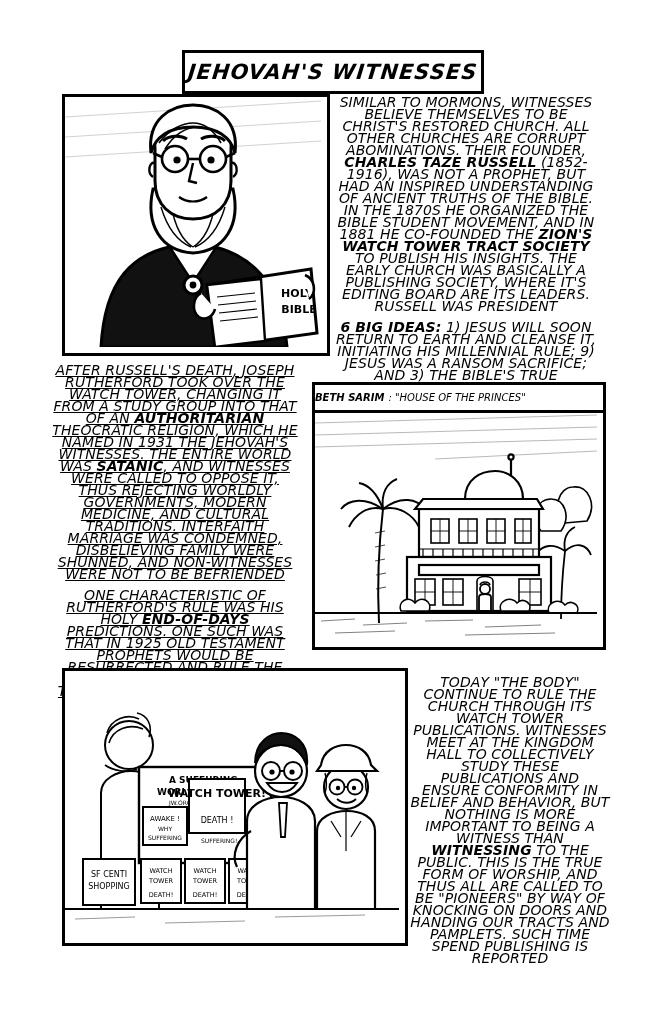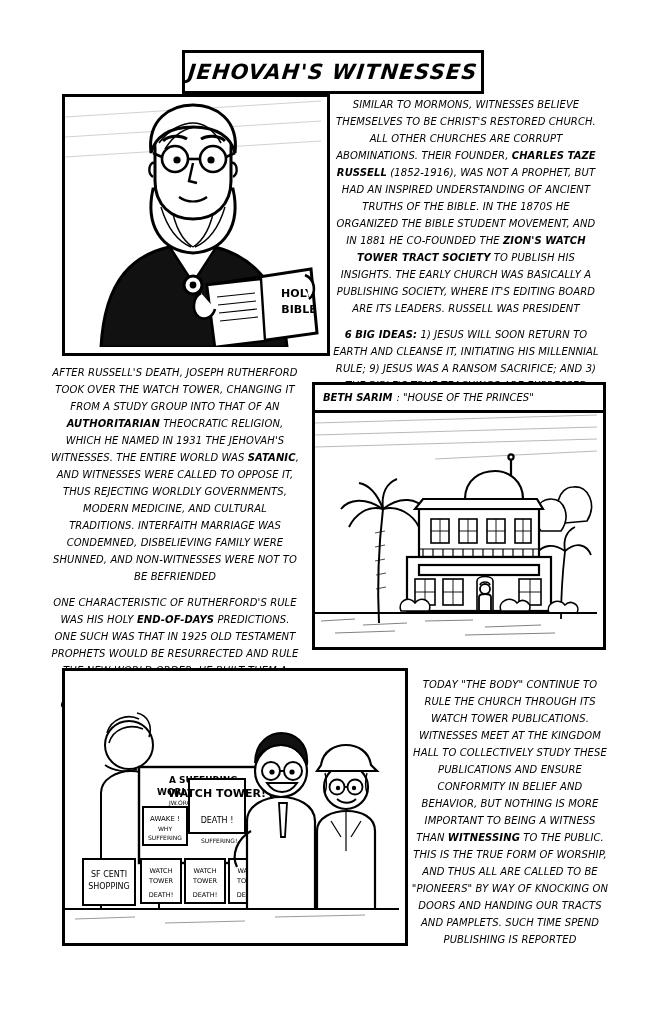--- a/index.html
+++ b/index.html
@@ -48,22 +48,22 @@
   .panel {
     position: absolute;
     border: 3px solid #000;
     background: #fff;
     overflow: hidden;
   }
 
   
   .textblock {
     position: absolute;
-    font-size: 10px;
-    line-height: 17px;
+    font-size: 14px;
+    line-height: 12px;
     text-align: center;
     font-style: italic;
     letter-spacing: 0.1px;
   }
   .textblock b { font-style: italic; font-weight: bold; }
   .textblock p { margin: 0 0 9px 0; }
   .textblock p:last-child { margin-bottom: 0; }
 
   
   .panel-russell { left: 62px; top: 94px; width: 262px; height: 256px; }
@@ -72,28 +72,28 @@
   
   .panel-beth-wrap { left: 312px; top: 382px; width: 288px; height: 262px; }
   .beth-label {
     position: absolute;
     left: 0; top: 0;
     width: 100%;
     height: 28px;
     border-bottom: 3px solid #000;
     display: flex;
     align-items: center;
-    padding-left: 8px;
+    padding-left: 0;
     box-sizing: border-box;
     font-size: 10px;
     font-style: italic;
     text-align: right;
   }
   .beth-label .bold { font-weight: bold; margin-right: 4px; }
-  .panel-2-text { left: 50px; top: 364px; width: 250px; }
+  .panel-2-text { left: 50px; top: 364px; width: 250px; text-decoration: underline; }
 
   
   .panel-preach { left: 62px; top: 668px; width: 340px; height: 272px; }
   .panel-3-text { left: 410px; top: 676px; width: 200px; }
 
   
   svg { display: block; }
 </style>
 </head>
 <body>

